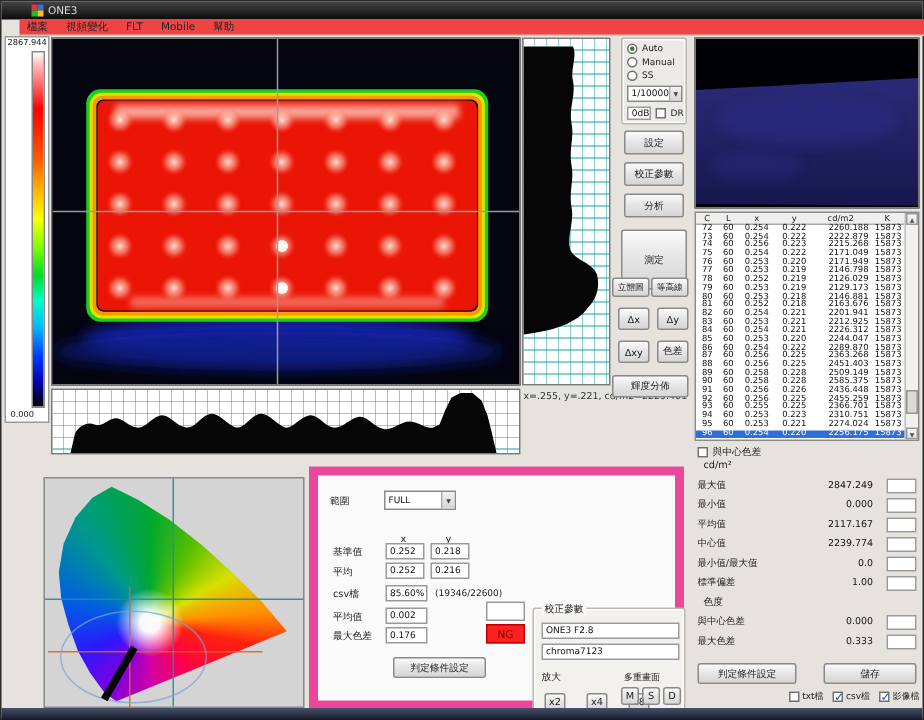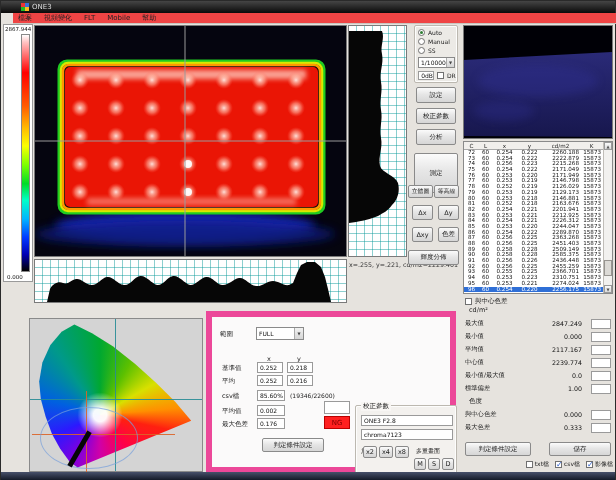--- a/index.html
+++ b/index.html
@@ -581,21 +581,21 @@
     <span class="abs field" style="left:45px;top:101px;width:28px;height:11px">0.176</span>
     <span class="abs ng" style="left:112px;top:99px;width:26px;height:13px">NG</span>
 
     <div class="abs btn" style="left:50px;top:121px;width:62px;height:14px">判定條件設定</div>
 
     <div class="abs group" style="left:143px;top:88px;width:102px;height:71px;background:#f3f1ee">
       <span class="glabel abs" style="left:5px;top:-4px;background:#f8f6f4">校正參數</span>
       <span class="abs field" style="left:5px;top:9px;width:92px;height:11px">ONE3 F2.8</span>
       <span class="abs field" style="left:5px;top:23px;width:92px;height:11px">chroma7123</span>
       <span class="abs lbl" style="left:5px;top:41px">放大</span>
-      <div class="abs" style="left:7px;top:40px;display:flex;gap:2px">
+      <div class="abs" style="left:7px;top:56px;display:flex;gap:14px">
           <div class="btn" style="width: 14px; height: 12px;">x2</div>
           <div class="btn" style="width: 14px; height: 12px;">x4</div>
           <div class="btn" style="width: 14px; height: 12px;">x8</div>
         </div>
       <span class="abs lbl" style="left:60px;top:41px;font-size:6px">多重畫面</span>
       <div class="abs" style="left:58px;top:52px;display:flex;gap:2px">
           <div class="btn" style="width: 12px; height: 12px;">M</div>
           <div class="btn" style="width: 12px; height: 12px;">S</div>
           <div class="btn" style="width: 12px; height: 12px;">D</div>
         </div>

